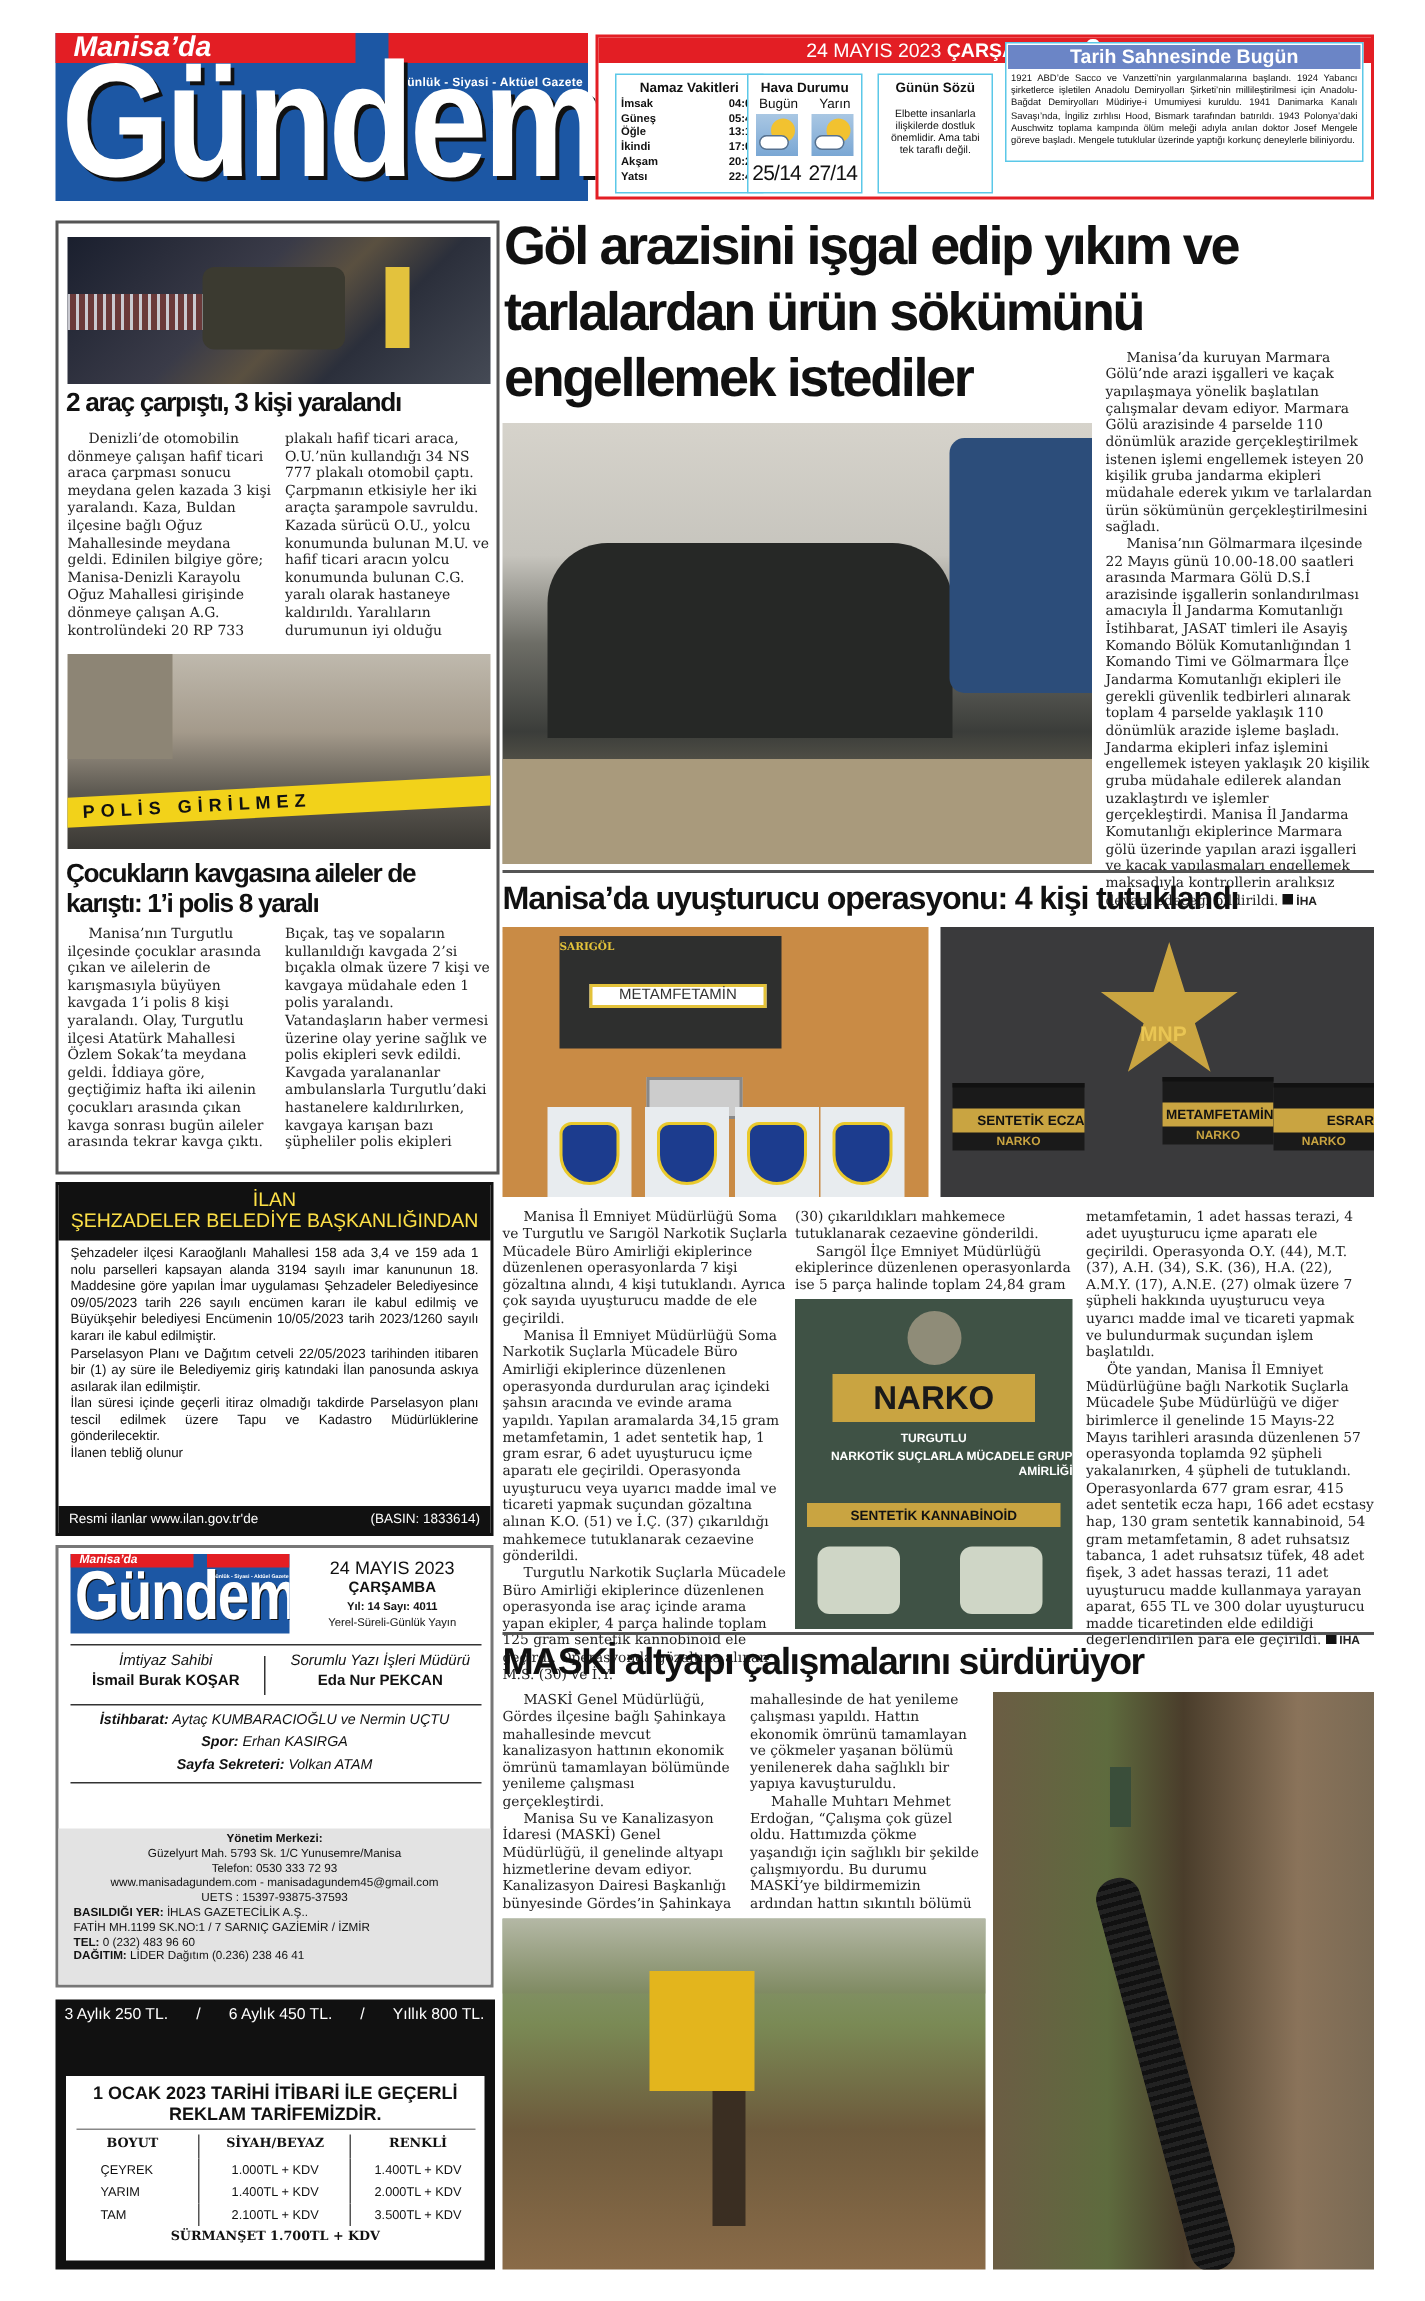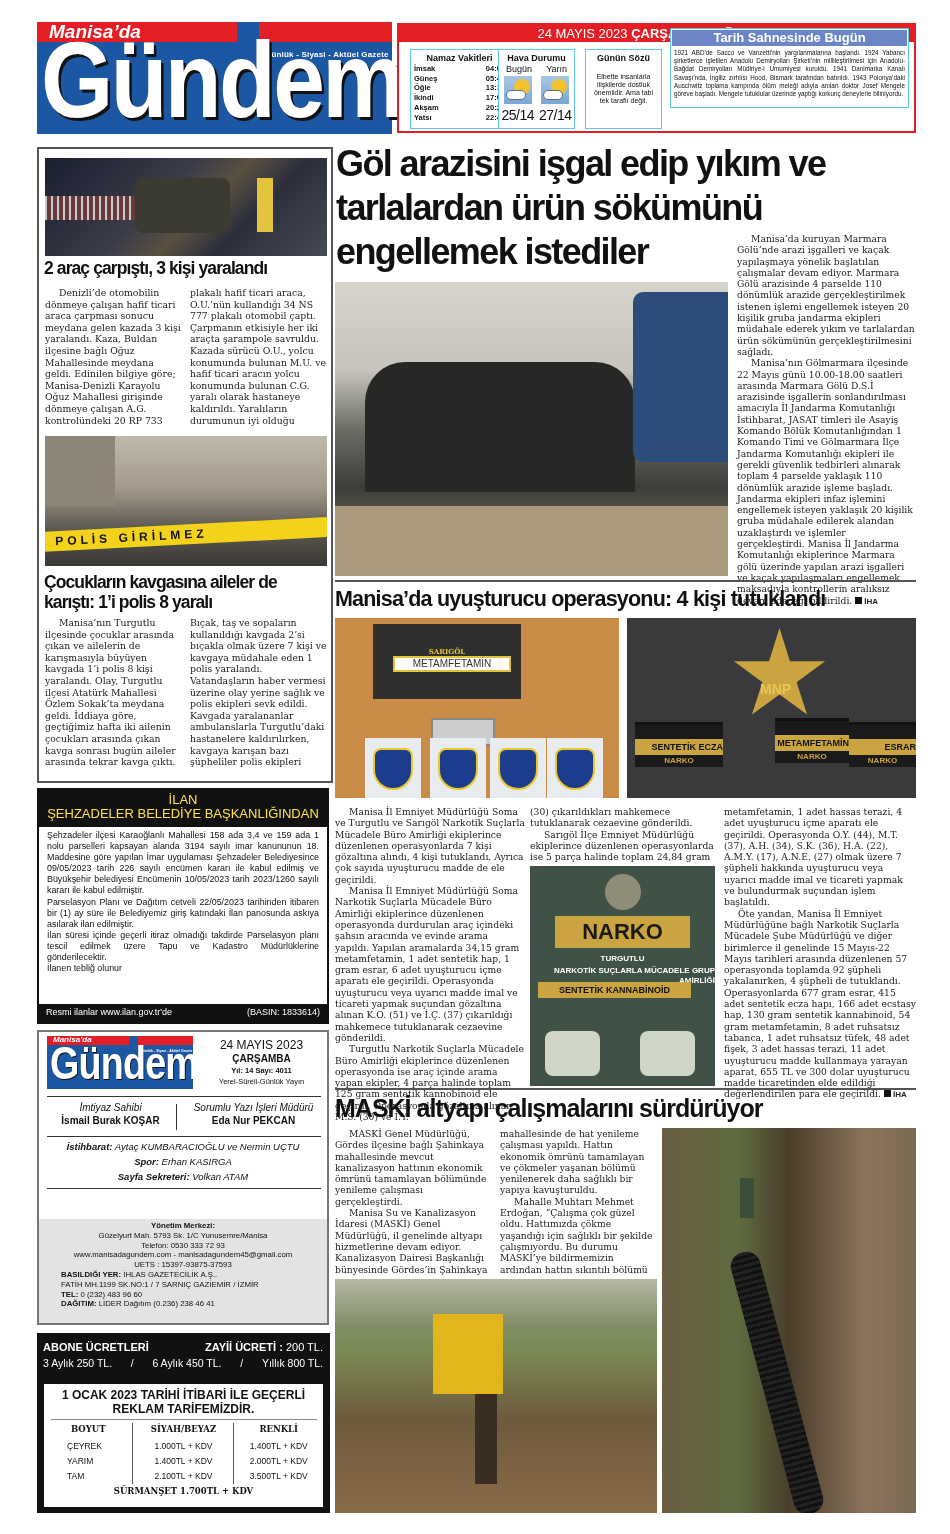--- a/index.html
+++ b/index.html
@@ -76,21 +76,21 @@
 #kunye .dateblk .d3{font-size:7.5px;font-weight:bold;margin-top:2px}
 #kunye .dateblk .d4{font-size:7.5px;margin-top:2px}
 #kunye .hr{position:absolute;left:8px;width:274px;height:1px;background:#333}
 #kunye .owner{position:absolute;top:70px;width:135px;text-align:center}
 #kunye .owner .r{font-style:italic;font-size:10px}
 #kunye .owner .n{font-weight:bold;font-size:10px;margin-top:2px}
 #kunye .vline{position:absolute;left:137px;top:72px;width:1px;height:26px;background:#333}
 #kunye .staff{position:absolute;left:0;top:107px;width:100%;text-align:center;font-style:italic;font-size:9.5px;line-height:15px}
 #kunye .staff b{font-weight:bold}
 #kunye .note{position:absolute;left:8px;top:160px;width:274px;text-align:center;font-weight:bold;font-size:8.3px;line-height:11px}
-#kunye .addr{position:absolute;left:0;top:187px;width:100%;height:104px;background:#e3e3e3;font-size:7.8px;line-height:9.8px;padding:2px 22px}
+#kunye .addr{position:absolute;left:0;top:187px;width:100%;height:104px;background:#e3e3e3;font-size:7.8px;line-height:9.8px;padding:2px 10px}
 #kunye .addr .c{text-align:center}
 
 #abone{left:37px;top:1333px;width:293px;height:180px;background:#111;font-family:"Liberation Sans",sans-serif;color:#fff}
 #abone .row1{display:flex;justify-content:space-between;padding:8px 7px 0 6px;font-size:11px}
 #abone .row1 b{font-weight:bold}
 #abone .row2{display:flex;justify-content:space-between;padding:4px 7px 0 6px;font-size:10.5px}
 #abone .inner{position:absolute;left:7px;top:51px;width:279px;height:123px;background:#fff;color:#111}
 #abone .inner h5{text-align:center;font-size:12px;line-height:13.5px;font-weight:bold;padding-top:5px}
 #abone .inner .sep{width:266px;height:1px;background:#888;margin:3px auto 0}
 #abone table{width:100%;border-collapse:collapse;font-size:8.5px;margin-top:3px}
@@ -120,21 +120,21 @@
 .sign{position:absolute;height:45px;background:#1a1a1a;border-top:3px solid #111}
 .sign .band{position:absolute;left:0;top:14px;width:100%;height:16px;background:#c9a441;font:bold 9px "Liberation Sans",sans-serif;color:#111;text-align:right;line-height:16px}
 .sign .narko{position:absolute;left:0;top:31px;width:100%;text-align:center;font:bold 8px "Liberation Sans",sans-serif;color:#c9a441}
 #uyus-body1{left:335px;top:806px;width:190px;font-size:9.2px;line-height:11.3px}
 #uyus-body2{left:530px;top:806px;width:190px;font-size:9.2px;line-height:11.3px}
 #uyus-body3{left:724px;top:806px;width:192px;font-size:9.2px;line-height:11.3px}
 #photo-narko{left:530px;top:866px;width:185px;height:220px;background:#3f5245}
 #photo-narko .logo{position:absolute;left:25px;top:50px;width:135px;height:32px;background:#c9a441;font:bold 22px "Liberation Sans",sans-serif;color:#1a1a1a;text-align:center;line-height:32px}
 #photo-narko .t1{position:absolute;left:0;top:88px;width:100%;text-align:center;font:bold 8px "Liberation Sans",sans-serif;color:#fff}
 #photo-narko .t2{position:absolute;left:0;top:100px;width:100%;text-align:right;font:bold 8px "Liberation Sans",sans-serif;color:#fff;line-height:10px}
-#photo-narko .band{position:absolute;left:8px;top:116px;width:153px;height:16px;background:#c9a441;font:bold 9px "Liberation Sans",sans-serif;color:#111;text-align:center;line-height:16px}
+#photo-narko .band{position:absolute;left:8px;top:136px;width:169px;height:16px;background:#c9a441;font:bold 9px "Liberation Sans",sans-serif;color:#111;text-align:center;line-height:16px}
 #photo-narko .pkg{position:absolute;top:165px;width:55px;height:45px;background:#cfd6c6;border-radius:8px}
 #photo-narko .owl{position:absolute;left:75px;top:8px;width:36px;height:36px;background:#8f8c78;border-radius:50%}
 #h-maski{left:335px;top:1094px;font-size:25px;letter-spacing:-1px}
 #maski-body{left:335px;top:1128px;width:322px;height:148px;font-size:9.2px;line-height:11.3px}
 #photo-dig1{left:335px;top:1279px;width:322px;height:234px;background:linear-gradient(180deg,#8d9a7e 0%,#7a8a55 30%,#6d5a3c 60%,#8a6b48 100%)}
 #photo-dig1 .exc{position:absolute;left:98px;top:35px;width:70px;height:80px;background:#e3b51d}
 #photo-dig1 .arm{position:absolute;left:140px;top:115px;width:22px;height:90px;background:#3a2e22}
 #photo-dig1 .trees{position:absolute;left:0;top:0;width:100%;height:50px;background:linear-gradient(180deg,#b4b8a5,#7f8a62)}
 #photo-dig2{left:662px;top:1128px;width:254px;height:385px;background:linear-gradient(90deg,#6b5d44,#5e6b3e 30%,#4a3d2b 50%,#8a735a 80%,#7a6a54)}
 #photo-dig2 .pipe{position:absolute;left:100px;top:120px;width:30px;height:270px;background:#1b1b1b;transform:rotate(-15deg);border-radius:14px;background-image:repeating-linear-gradient(180deg,#222 0 3px,#111 3px 6px)}
@@ -294,24 +294,20 @@
     <div class="c">www.manisadagundem.com - manisadagundem45@gmail.com</div>
     <div class="c">UETS : 15397-93875-37593</div>
     <div><b>BASILDIĞI YER:</b> <span>İHLAS GAZETECİLİK A.Ş..</span></div>
     <div>FATİH MH.1199 SK.NO:1 / 7 SARNIÇ GAZİEMİR / İZMİR</div>
     <div><b>TEL:</b> <span>0 (232) 483 96 60</span></div>
     <div><b>DAĞITIM:</b> <span>LİDER Dağıtım (0.236) 238 46 41</span></div>
   </div>
 </div>
 
 <div id="abone" class="abs">
-  <div class="row1">
-    <b>ABONE ÜCRETLERİ</b>
-    <span><b>ZAYİİ ÜCRETİ :</b> <span>200 TL.</span></span>
-  </div>
   <div class="row2">
     <span>3 Aylık 250 TL.</span>
     <span>/</span>
     <span>6 Aylık 450 TL.</span>
     <span>/</span>
     <span>Yıllık 800 TL.</span>
   </div>
   <div class="inner">
     <h5>1 OCAK 2023 TARİHİ İTİBARİ İLE GEÇERLİ REKLAM TARİFEMİZDİR.</h5>
     <div class="sep"></div>
@@ -352,21 +348,21 @@
   <div class="ground"></div>
   <div class="crowd"></div>
   <div class="tractor"></div>
 </div>
 
 <div class="divider" style="left:335px;top:580px;width:581px"></div>
 
 <div id="h-uyus" class="headline">Manisa’da uyuşturucu operasyonu: 4 kişi tutuklandı</div>
 <div id="photo-sarigol" class="photo">
   <div class="board">
-      <div style="color:#e3c23a;font:bold 7px 'DejaVu Serif',serif;text-align:center;margin-top:23px">SARIGÖL</div>
+      <div style="color:#e3c23a;font:bold 7px 'DejaVu Serif',serif;text-align:left;margin-top:2px">SARIGÖL</div>
     </div>
   <div class="label">METAMFETAMİN</div>
   <div class="scale"></div>
   <div class="pbag" style="left:30px">
       <div class="badge"></div>
     </div>
   <div class="pbag" style="left:95px">
       <div class="badge"></div>
     </div>
   <div class="pbag" style="left:155px">

